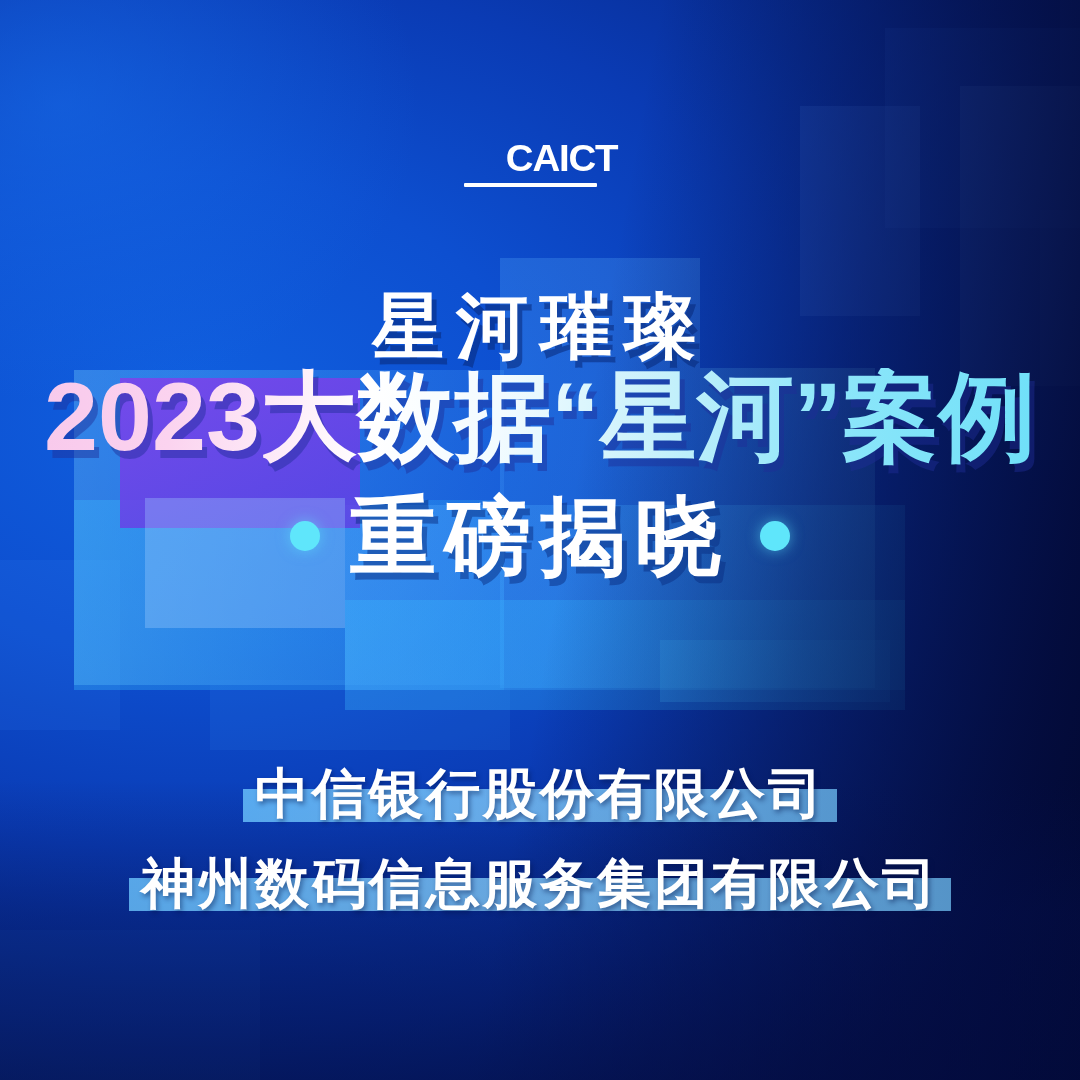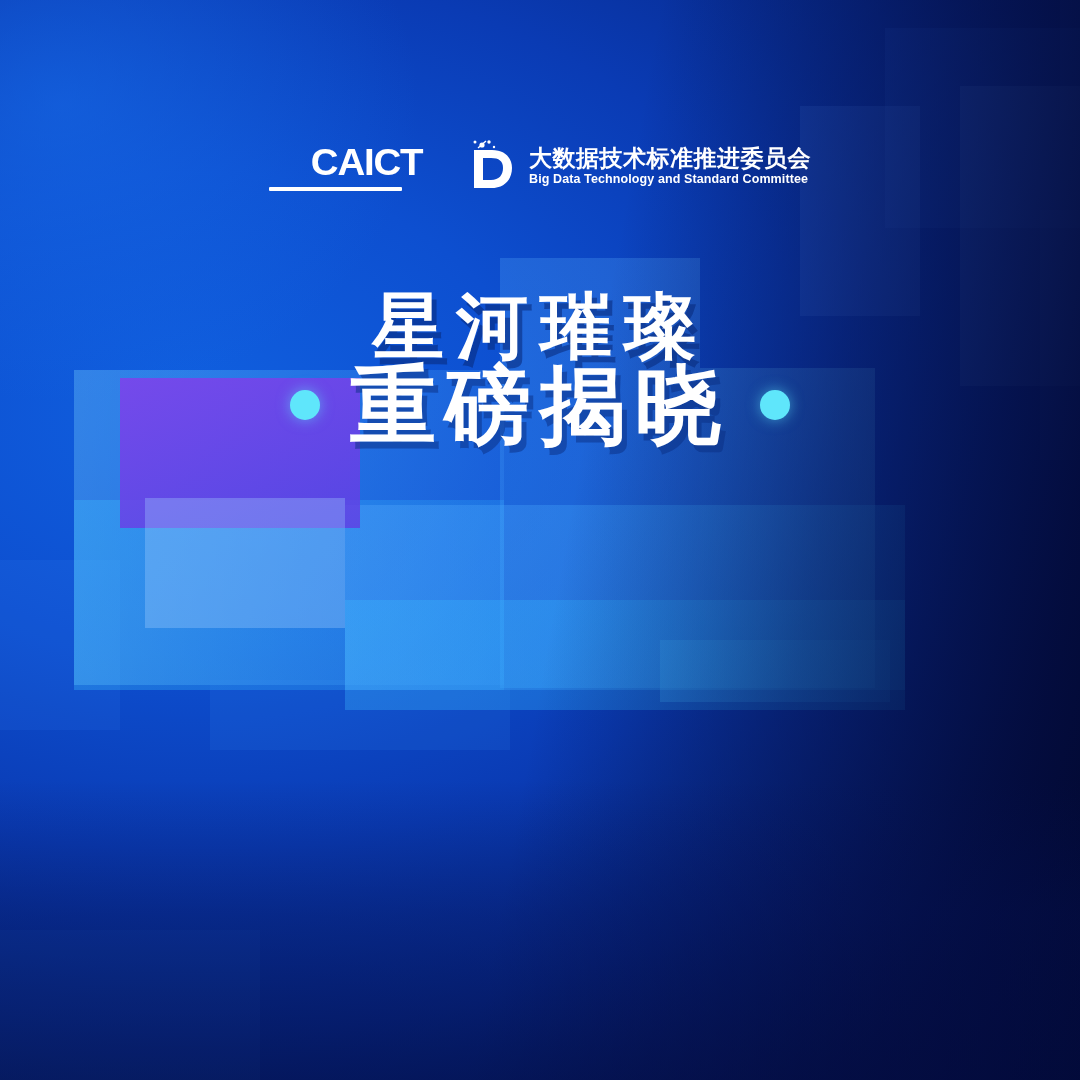--- a/index.html
+++ b/index.html
@@ -103,21 +103,21 @@
     font-family:"Liberation Sans","DejaVu Sans",sans-serif;
     background:linear-gradient(95deg,#f8c9ec 0%, #fbd3ef 13%, #ffffff 33%, #f2fbff 46%,
                  #c7f1fb 62%, #8fe6fa 78%, #6fe0f8 100%);
     -webkit-background-clip:text;background-clip:text;
     color:transparent;-webkit-text-fill-color:transparent;
     filter:drop-shadow(5px 8px 0 rgba(30,45,150,.45));
     display:inline-block;
     white-space:nowrap;
   }
 
-  .line-3-wrap{display:flex;justify-content:center;align-items:center;gap:30px;}
+  .line-3-wrap{margin-top:26px;display:flex;justify-content:center;align-items:center;gap:30px;}
   .dot{width:30px;height:30px;border-radius:50%;background:#5fe6fb;box-shadow:0 0 14px rgba(95,230,251,.55);}
   .line-3{
     font-size:86px;font-weight:900;color:#ffffff;letter-spacing:9px;line-height:1;
     text-shadow:5px 7px 0 rgba(10,45,130,.50);
     font-family:"Liberation Sans","DejaVu Sans",sans-serif;
   }
 
   
   .winners{position:absolute;left:0;right:0;top:762px;text-align:center;}
   .winner{position:relative;display:inline-block;margin:0 auto;}
@@ -166,43 +166,37 @@
 
   <div class="logos">
 
     <div class="logo-caict">
       <div class="caict-row">
         <span class="caict-mark">CAICT</span>
       </div>
       <div class="caict-rule"></div>
     </div>
 
-    <div class="logo-bdtsc">
-      <span class="d-mark">
-        <svg width="52" height="56" viewBox="0 0 52 56" aria-hidden="true">
-          <path d="M10 12 H28 C41 12 48 20 48 30 C48 41 41 50 27 50 H10 Z
-                   M19 20 V42 H27 C35 42 39 37 39 30 C39 23 35 20 27 20 Z" fill="#ffffff" fill-rule="evenodd"></path>
-          <circle cx="18" cy="7" r="2.6" fill="#ffffff"></circle>
-          <circle cx="25" cy="4" r="1.7" fill="#ffffff"></circle>
-          <circle cx="11" cy="4" r="1.5" fill="#ffffff"></circle>
-          <circle cx="30" cy="9" r="1.2" fill="#ffffff"></circle>
-          <path d="M14 10 L22 3" stroke="#ffffff" stroke-width="1.4"></path>
-        </svg>
-      </span>
-      <span class="bd-text">
-        <span class="bd-cn">大数据技术标准推进委员会</span>
-        <span class="bd-en">Big Data Technology and Standard Committee</span>
-      </span>
-    </div>
 
   </div>
 
   <div class="headline">
     <div class="line-1">星河璀璨</div>
+    <div class="line-2">2023大数据“星河”案例</div>
     <div class="line-3-wrap">
       <span class="dot"></span>
       <span class="line-3">重磅揭晓</span>
       <span class="dot"></span>
     </div>
   </div>
 
+  <div class="winners">
+    <div class="winner w1">
+      <span class="winner-bar"></span>
+      <span class="winner-text">中信银行股份有限公司</span>
+    </div>
+    <div class="winner w2">
+      <span class="winner-bar"></span>
+      <span class="winner-text">神州数码信息服务集团有限公司</span>
+    </div>
+  </div>
 
 </div>
 
 </body></html>

